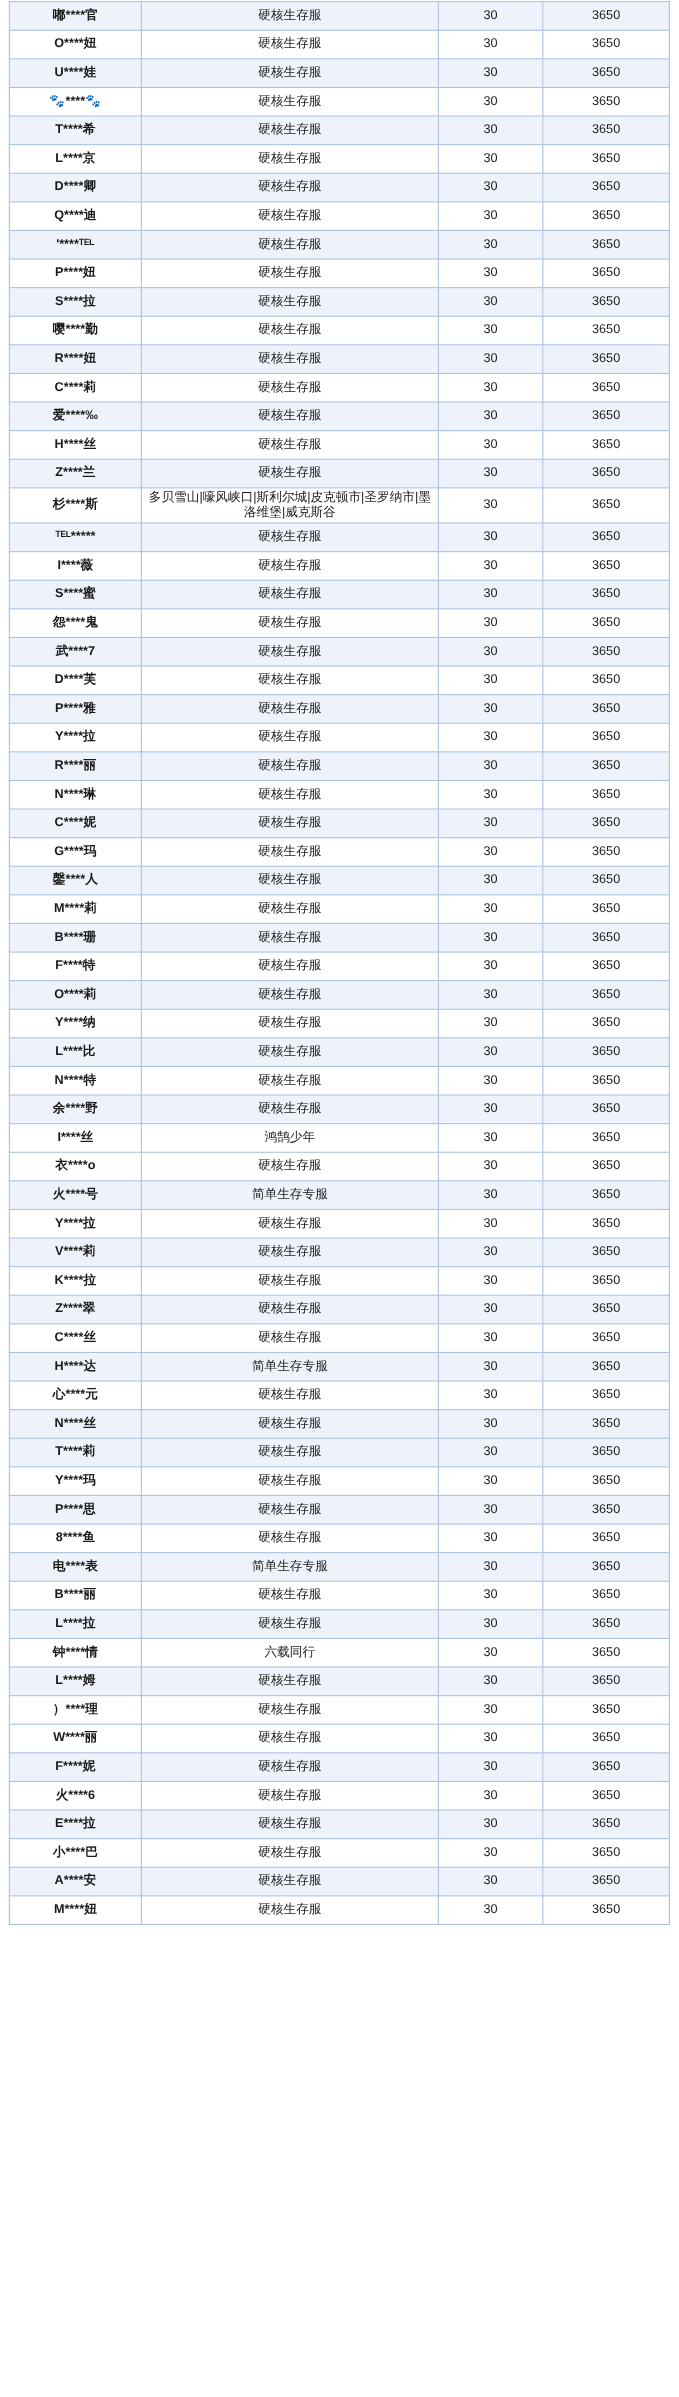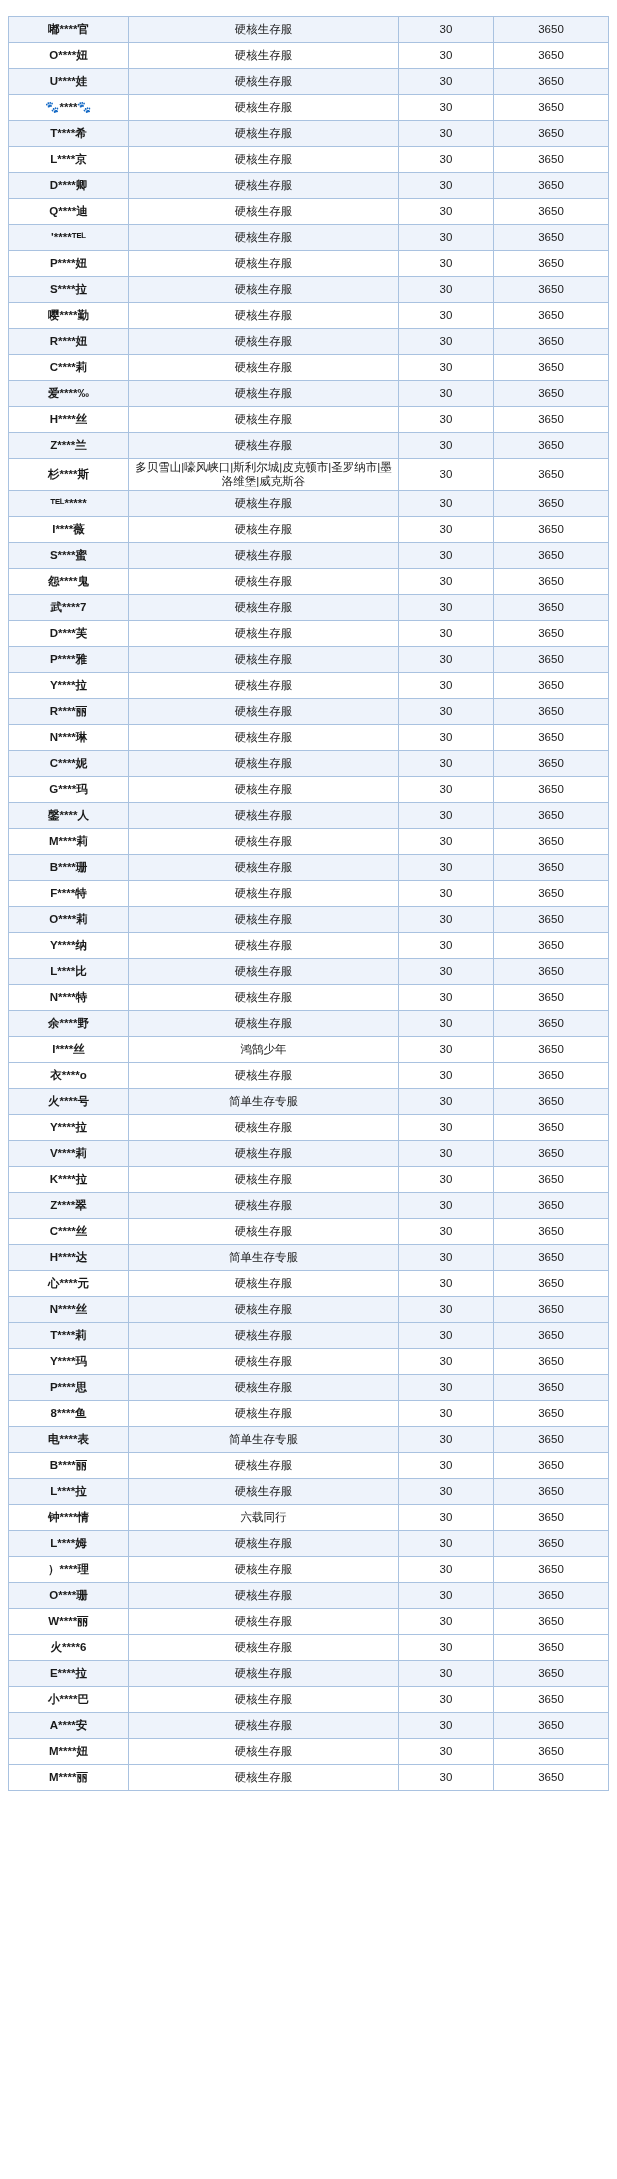--- a/index.html
+++ b/index.html
@@ -7,21 +7,21 @@
     padding: 0;
     background: #ffffff;
   }
   body {
     font-family: "Liberation Sans", "DejaVu Sans", sans-serif;
     width: 617px;
   }
   #table-wrap {
     width: 617px;
     box-sizing: border-box;
-    padding: 16px 0 0 0;
+    padding: 1px 0 0 0;
   }
   table.data-table {
     border-collapse: collapse;
     width: 600px;
     margin: 0 auto;
     table-layout: fixed;
   }
   table.data-table col.c-name { width: 120px; }
   table.data-table col.c-server { width: 270px; }
   table.data-table col.c-qty { width: 95px; }
@@ -414,32 +414,32 @@
           <td class="server-cell">硬核生存服</td>
           <td class="qty-cell">30</td>
           <td class="val-cell">3650</td>
         </tr>
         <tr class="row-even">
           <td class="name-cell">）****理</td>
           <td class="server-cell">硬核生存服</td>
           <td class="qty-cell">30</td>
           <td class="val-cell">3650</td>
         </tr>
-        <tr class="row-odd">
-          <td class="name-cell">O****珊</td>
-          <td class="server-cell">硬核生存服</td>
-          <td class="qty-cell">30</td>
-          <td class="val-cell">3650</td>
-        </tr>
         <tr class="row-even">
           <td class="name-cell">W****丽</td>
           <td class="server-cell">硬核生存服</td>
           <td class="qty-cell">30</td>
           <td class="val-cell">3650</td>
         </tr>
+        <tr class="row-odd">
+          <td class="name-cell">F****妮</td>
+          <td class="server-cell">硬核生存服</td>
+          <td class="qty-cell">30</td>
+          <td class="val-cell">3650</td>
+        </tr>
         <tr class="row-even">
           <td class="name-cell">火****6</td>
           <td class="server-cell">硬核生存服</td>
           <td class="qty-cell">30</td>
           <td class="val-cell">3650</td>
         </tr>
         <tr class="row-odd">
           <td class="name-cell">E****拉</td>
           <td class="server-cell">硬核生存服</td>
           <td class="qty-cell">30</td>
@@ -452,25 +452,19 @@
           <td class="val-cell">3650</td>
         </tr>
         <tr class="row-odd">
           <td class="name-cell">A****安</td>
           <td class="server-cell">硬核生存服</td>
           <td class="qty-cell">30</td>
           <td class="val-cell">3650</td>
         </tr>
         <tr class="row-even">
           <td class="name-cell">M****妞</td>
-          <td class="server-cell">硬核生存服</td>
-          <td class="qty-cell">30</td>
-          <td class="val-cell">3650</td>
-        </tr>
-        <tr class="row-even">
-          <td class="name-cell">M****丽</td>
           <td class="server-cell">硬核生存服</td>
           <td class="qty-cell">30</td>
           <td class="val-cell">3650</td>
         </tr>
       </tbody>
   </table>
 </div>
 
 </body></html>

